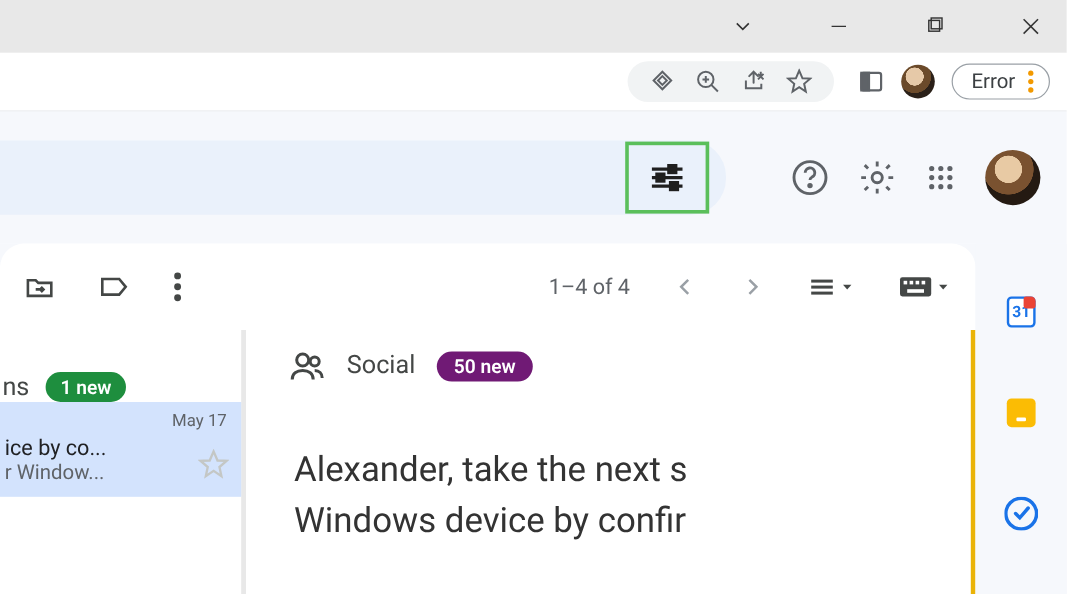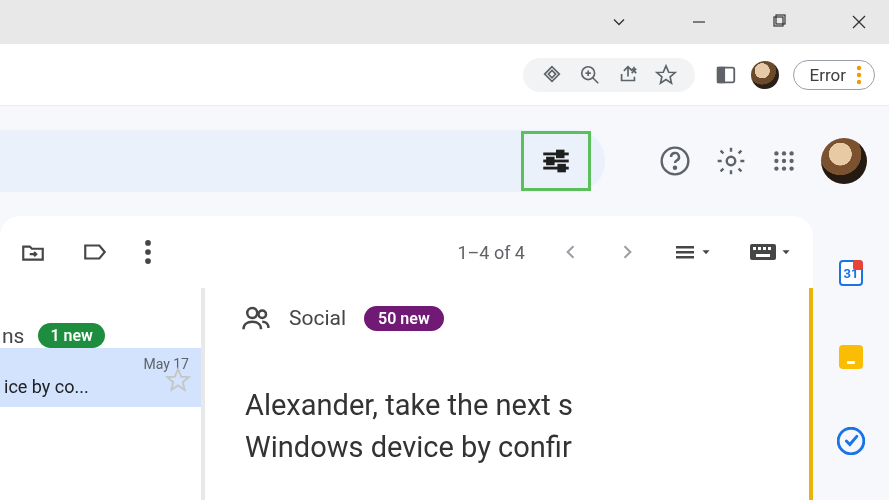--- a/index.html
+++ b/index.html
@@ -3,21 +3,21 @@
 <meta charset="utf-8">
 <style>
   * { box-sizing: border-box; margin: 0; padding: 0; }
   html, body { width: 889px; height: 500px; overflow: hidden; font-family: 'Google Sans', Roboto, Arial, sans-serif; background: #fff; }
   
   
   .titlebar { height: 44px; background: #e8e8e8; display: flex; justify-content: flex-end; align-items: center; padding-right: 10px; gap: 40px; }
   .titlebar .win-btn { width: 40px; height: 40px; display: flex; align-items: center; justify-content: center; color: #333; }
   
   
-  .chrome-row { height: 62px; background: #fff; border-bottom: 1px solid #e8eaed; display: flex; align-items: center; justify-content: flex-end; padding: 0 14px; gap: 14px; }
+  .chrome-row { height: 49px; background: #fff; border-bottom: 1px solid #e8eaed; display: flex; align-items: center; justify-content: flex-end; padding: 0 14px; gap: 14px; }
   .omni-right { display: flex; align-items: center; gap: 16px; background: #f1f3f4; border-radius: 22px; padding: 6px 18px; margin-right: 6px; }
   .chrome-icon { color: #5f6368; display:flex; align-items:center; justify-content:center; }
   .avatar-sm { width: 28px; height: 28px; border-radius: 50%; background: radial-gradient(circle at 40% 35%, #e6c9a8 0 30%, #6b4a2a 31% 55%, #2a2018 56% 100%); }
   .error-pill { display: flex; align-items: center; gap: 10px; border: 1px solid #9aa0a6; border-radius: 20px; padding: 4px 12px 4px 16px; font-size: 17px; color: #3c4043; }
   .chrome-menu-dots circle { fill: #f29900; }
   
   
   .gmail-header { height: 110px; background: #f6f8fc; display: flex; align-items: center; justify-content: flex-end; padding-right: 22px; gap: 24px; }
   .search-tail { flex: 1; height: 62px; background: #eaf1fb; border-radius: 0 30px 30px 0; margin-right: 30px; display: flex; align-items: center; justify-content: flex-end; padding-right: 14px; }
   .tune-btn { width: 70px; height: 60px; border: 3px solid #5bbf5b; display: flex; align-items: center; justify-content: center; background: #eaf1fb; }
@@ -238,20 +238,21 @@
 
     <div class="body-split">
       <div class="list-pane">
         <div class="tabs-row">
           <span class="tab-partial">ns</span>
           <span class="badge-green">1 new</span>
         </div>
         <div class="msg-item">
           <div class="msg-date">May 17</div>
           <div class="msg-line1">ice by co...</div>
+          <div class="msg-line2">r Window...</div>
           <span class="star-outline">
             <svg width="26" height="26" viewBox="0 0 24 24" fill="none" stroke="currentColor" stroke-width="1.8">
                 <polygon points="12 2 15 9 22 9.3 16.5 14 18 21 12 17 6 21 7.5 14 2 9.3 9 9"></polygon>
               </svg>
           </span>
         </div>
       </div>
 
       <div class="read-pane">
         <div class="tabs-row2">

